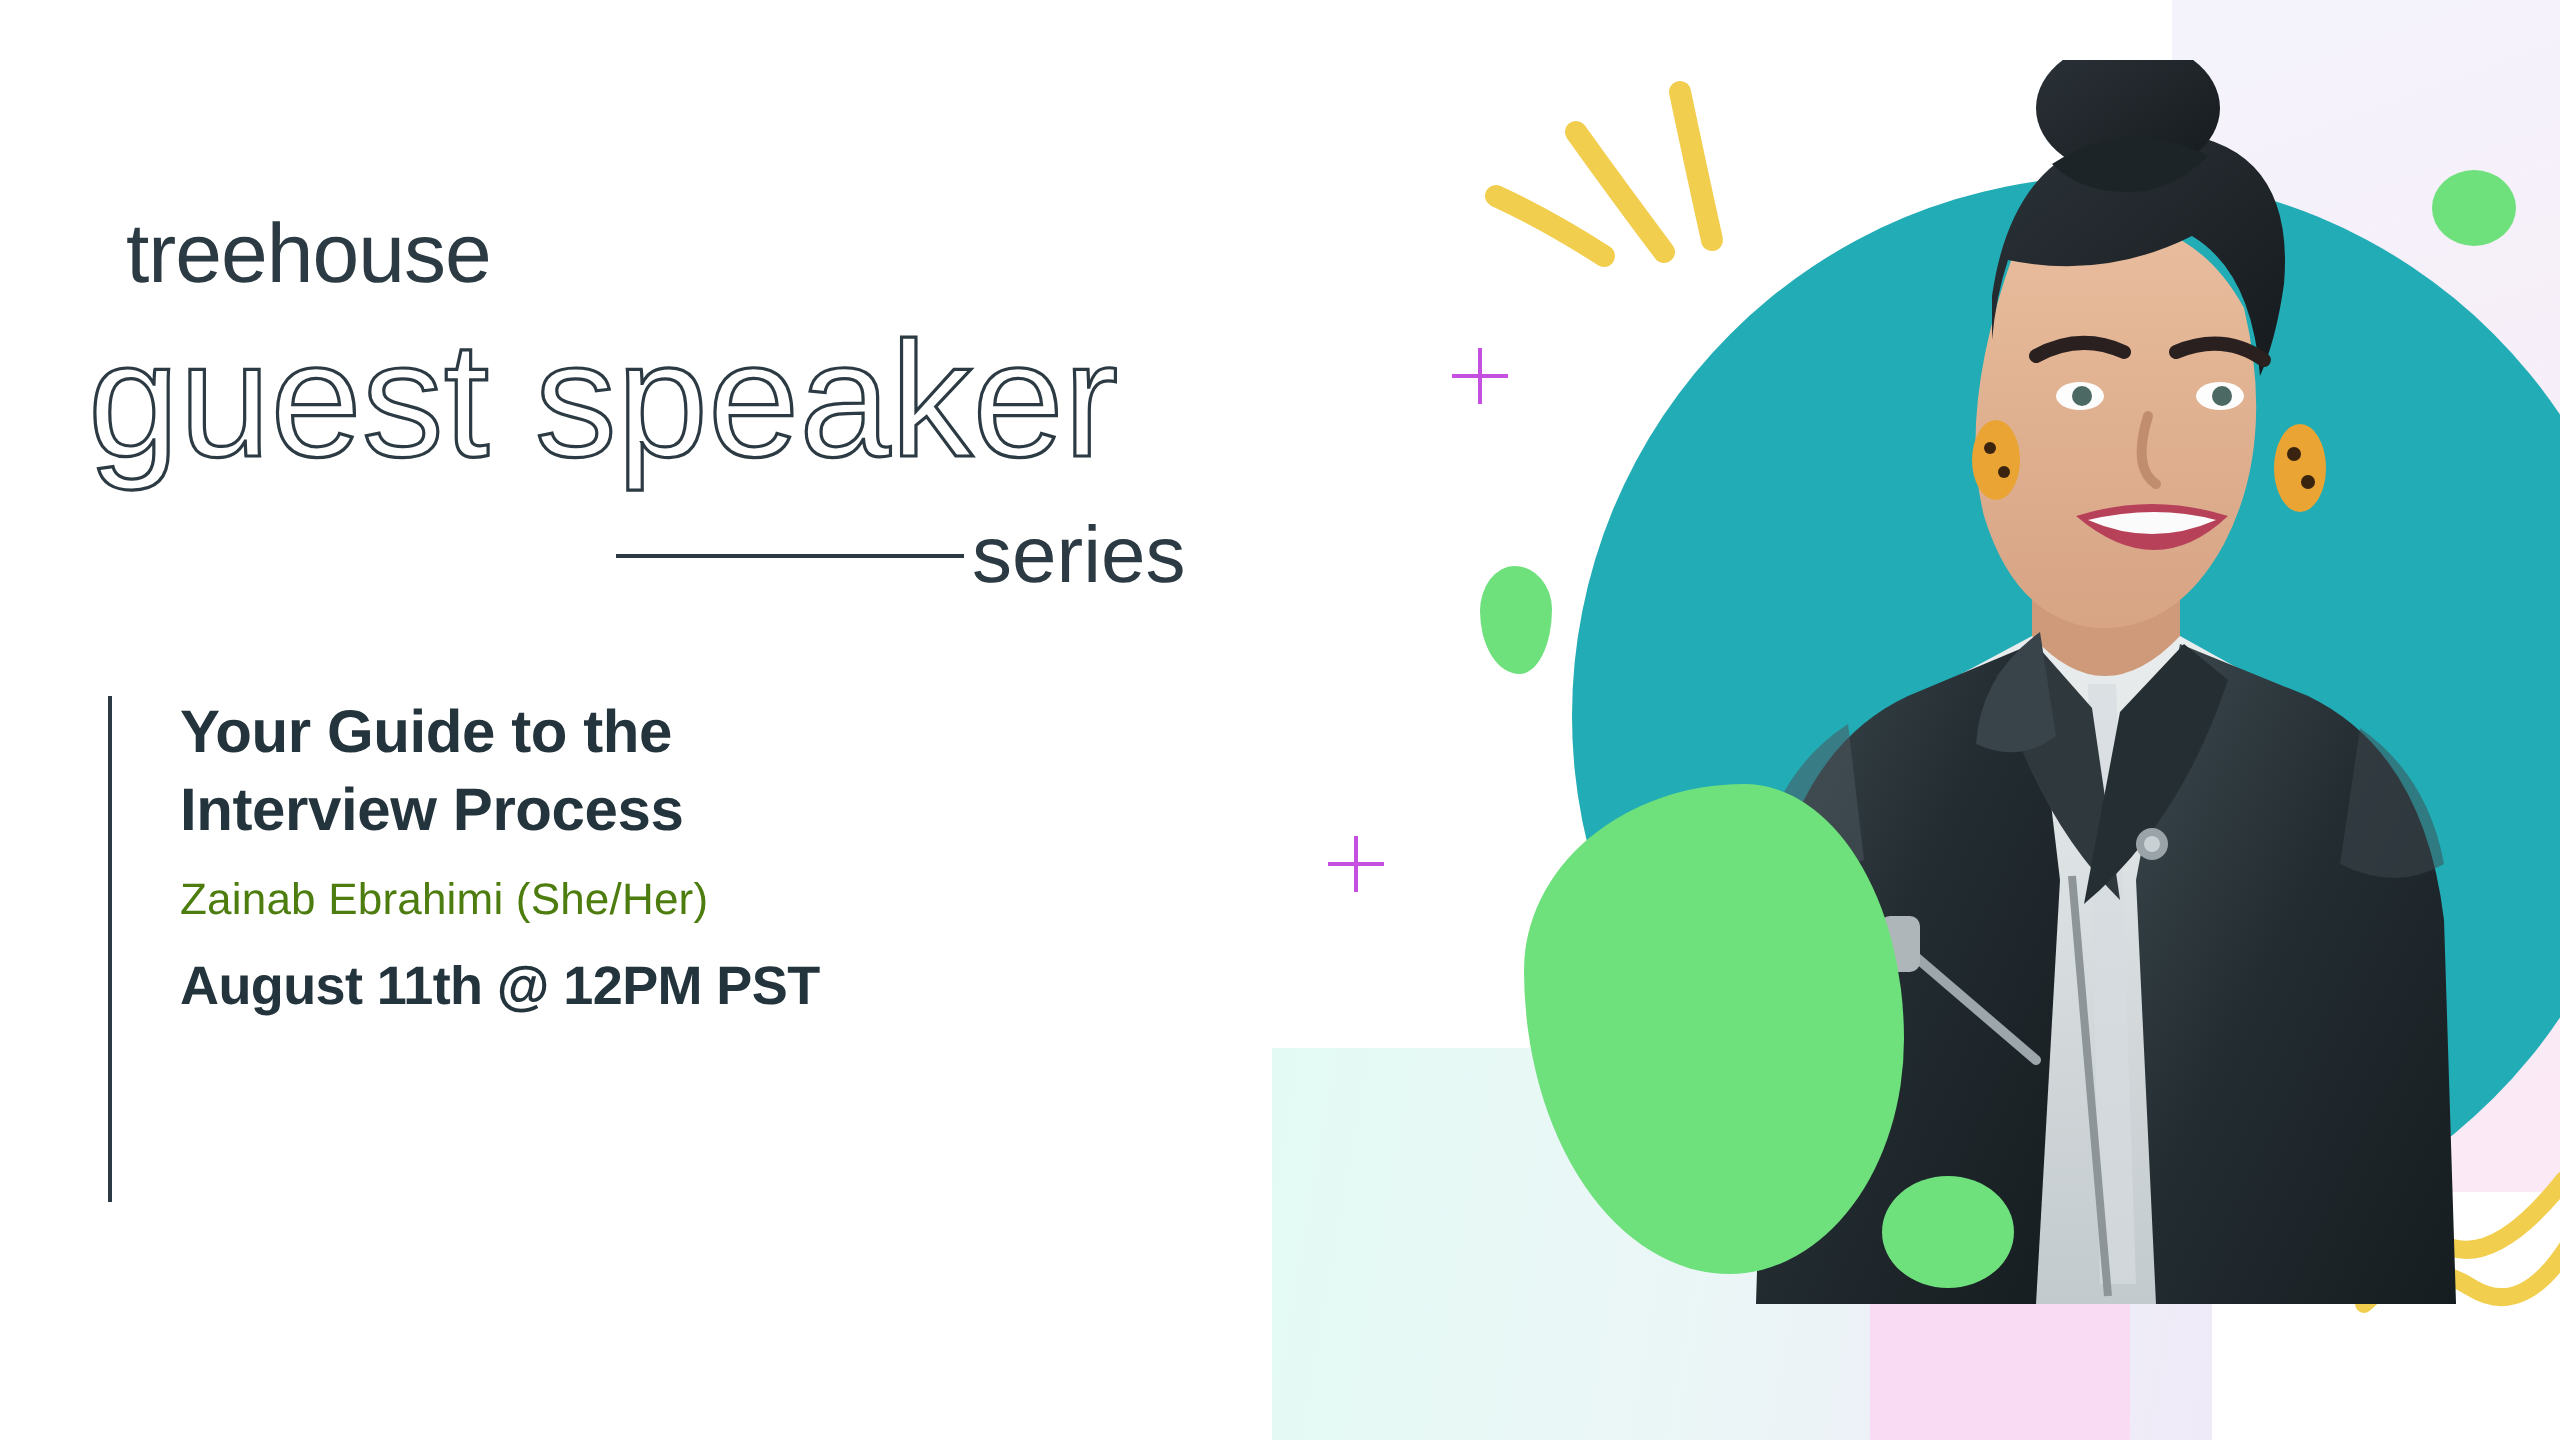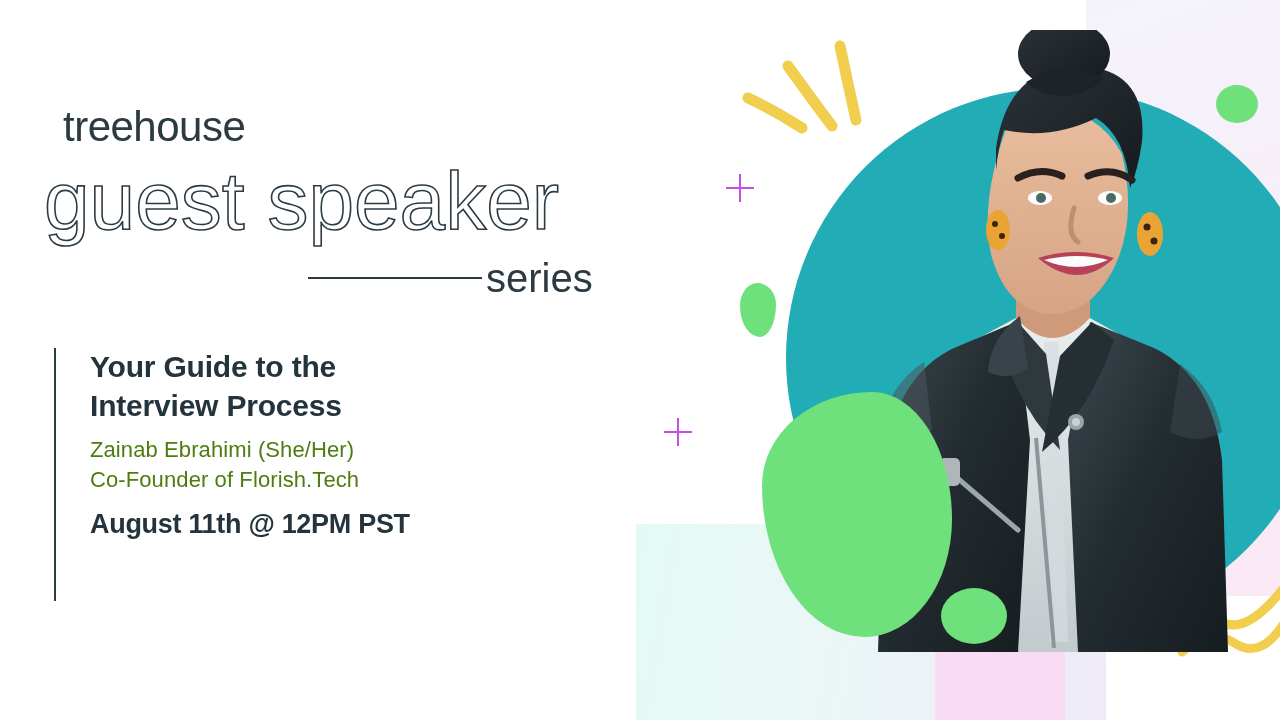--- a/index.html
+++ b/index.html
@@ -319,17 +319,16 @@
   </div>
 
   <div class="info-rule"></div>
 
   <div class="info-block">
     <div class="talk-title">
       <span>Your Guide to the</span><br>
       <span>Interview Process</span>
     </div>
     <p class="speaker-name">Zainab Ebrahimi (She/Her)</p>
-    <p class="speaker-role">Co-Founder of Florish.Tech</p>
     <p class="event-when">August 11th @ 12PM PST</p>
   </div>
 
 </div>
 
 </body></html>

